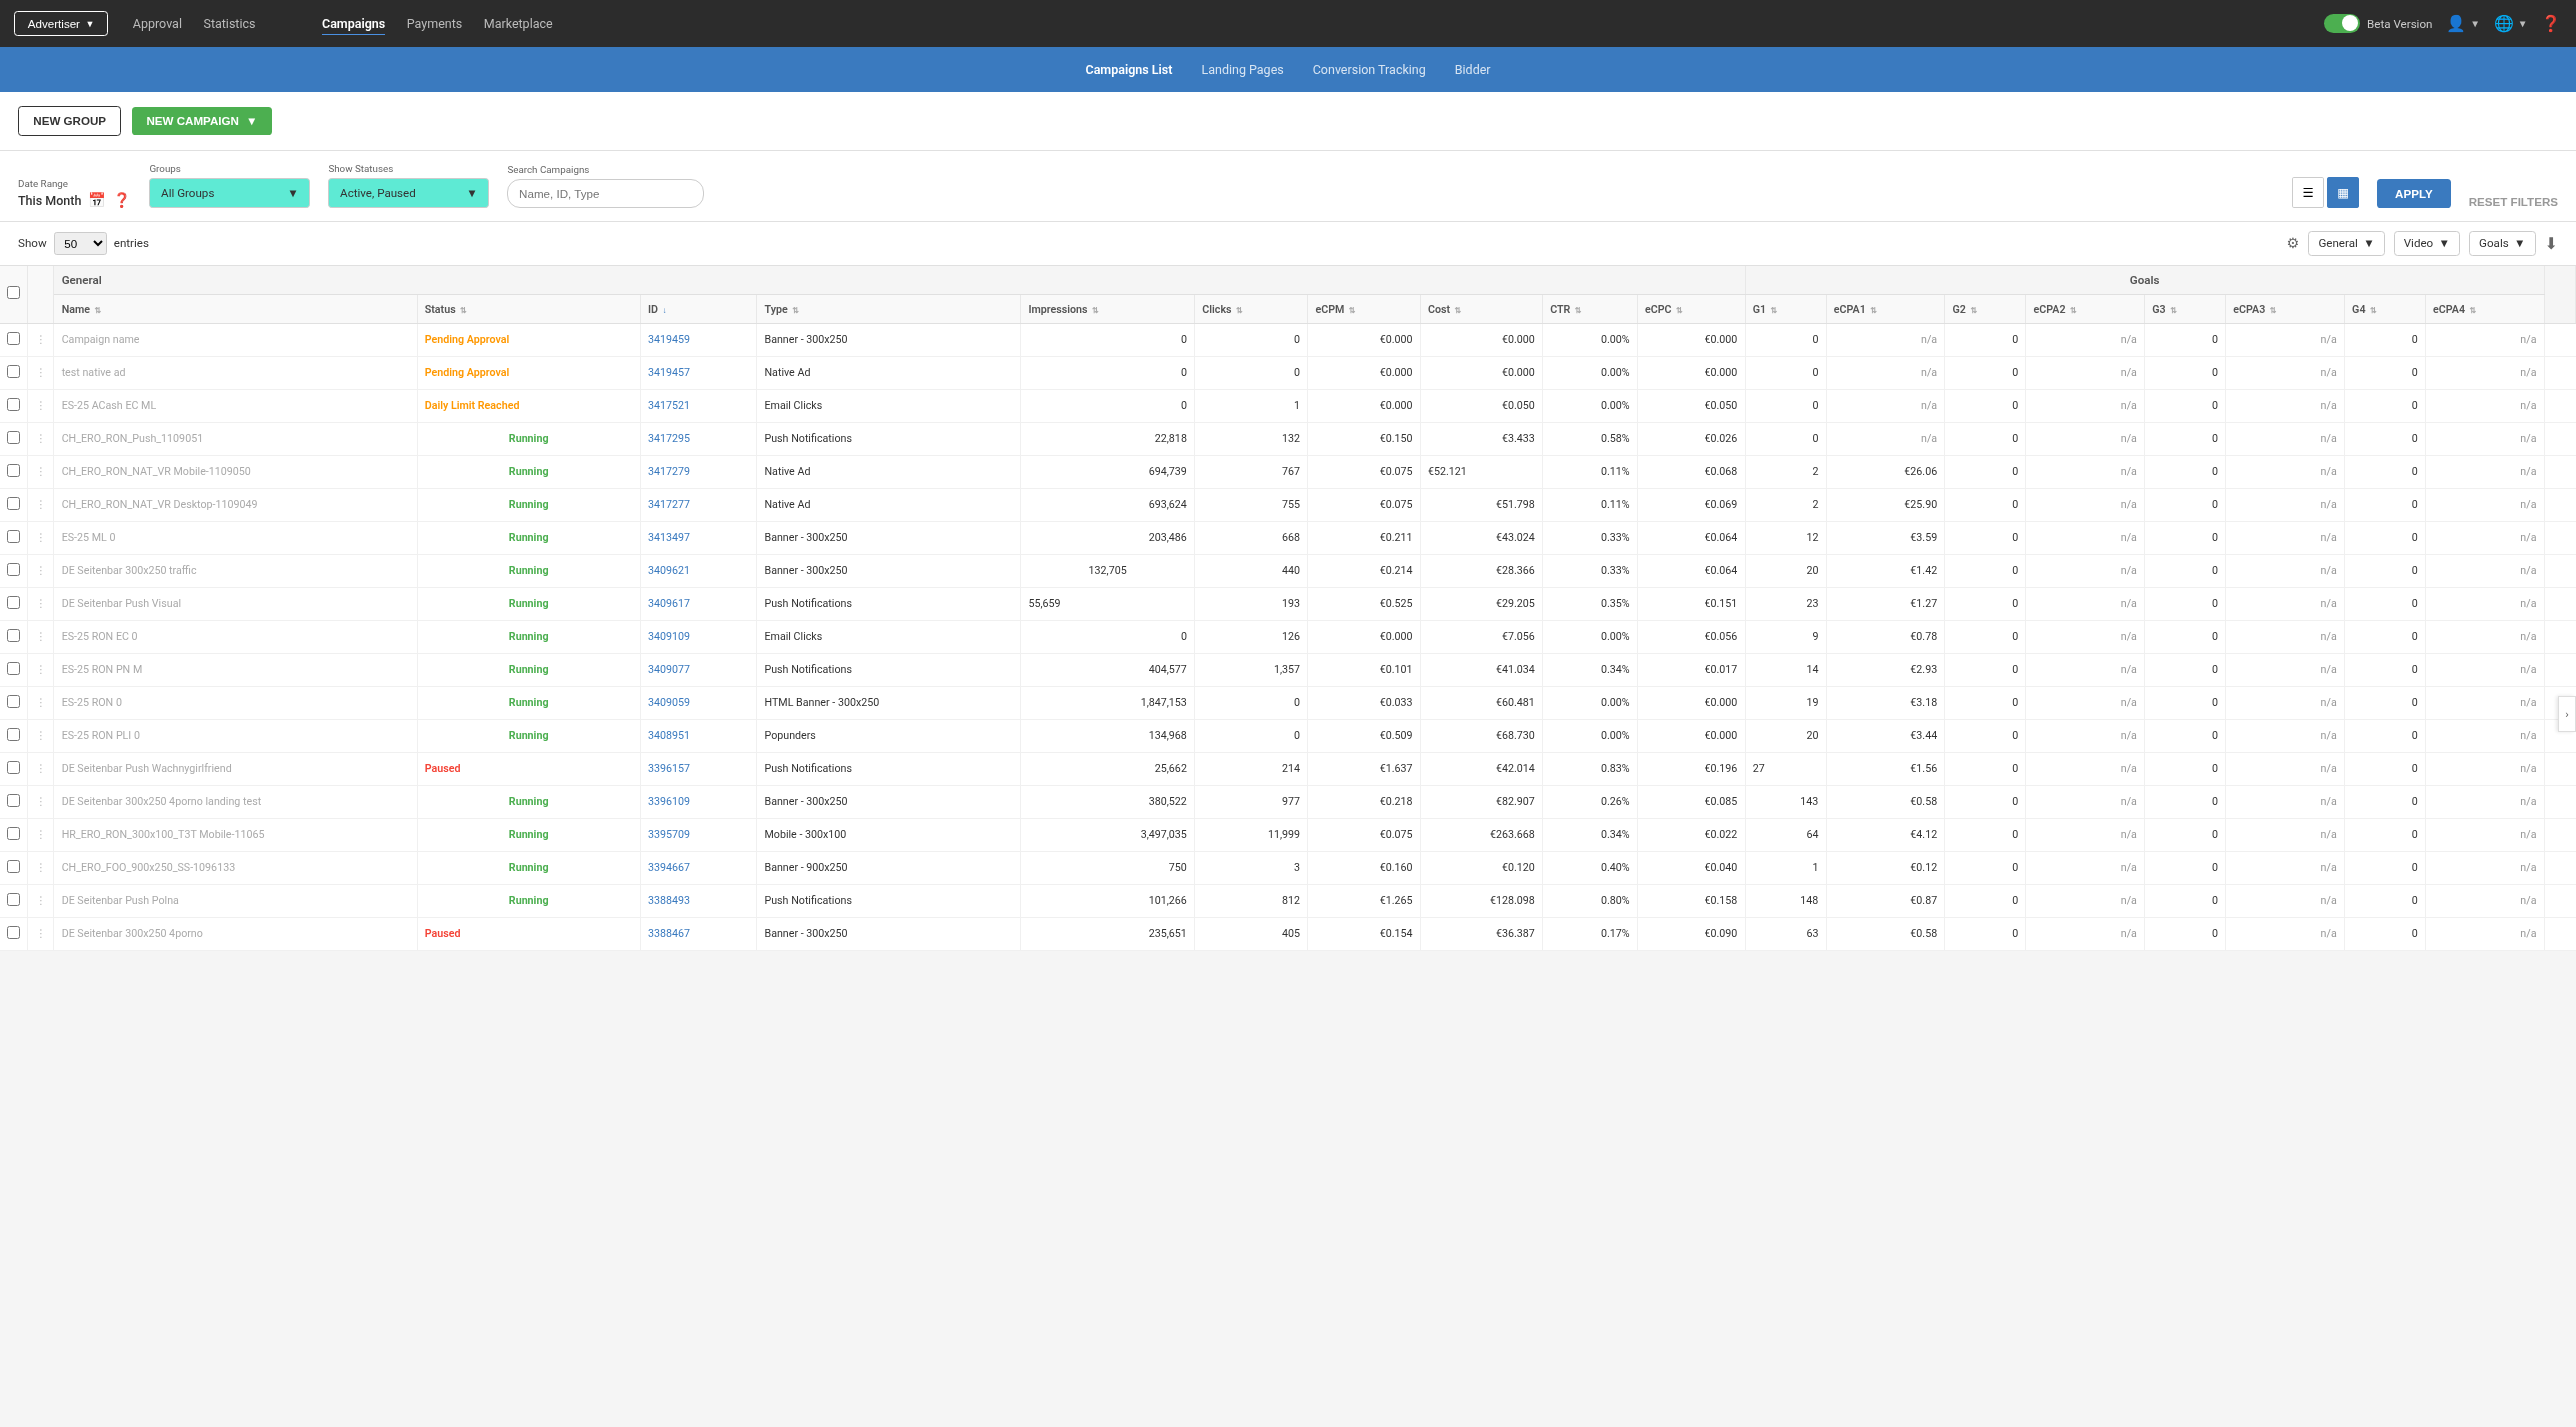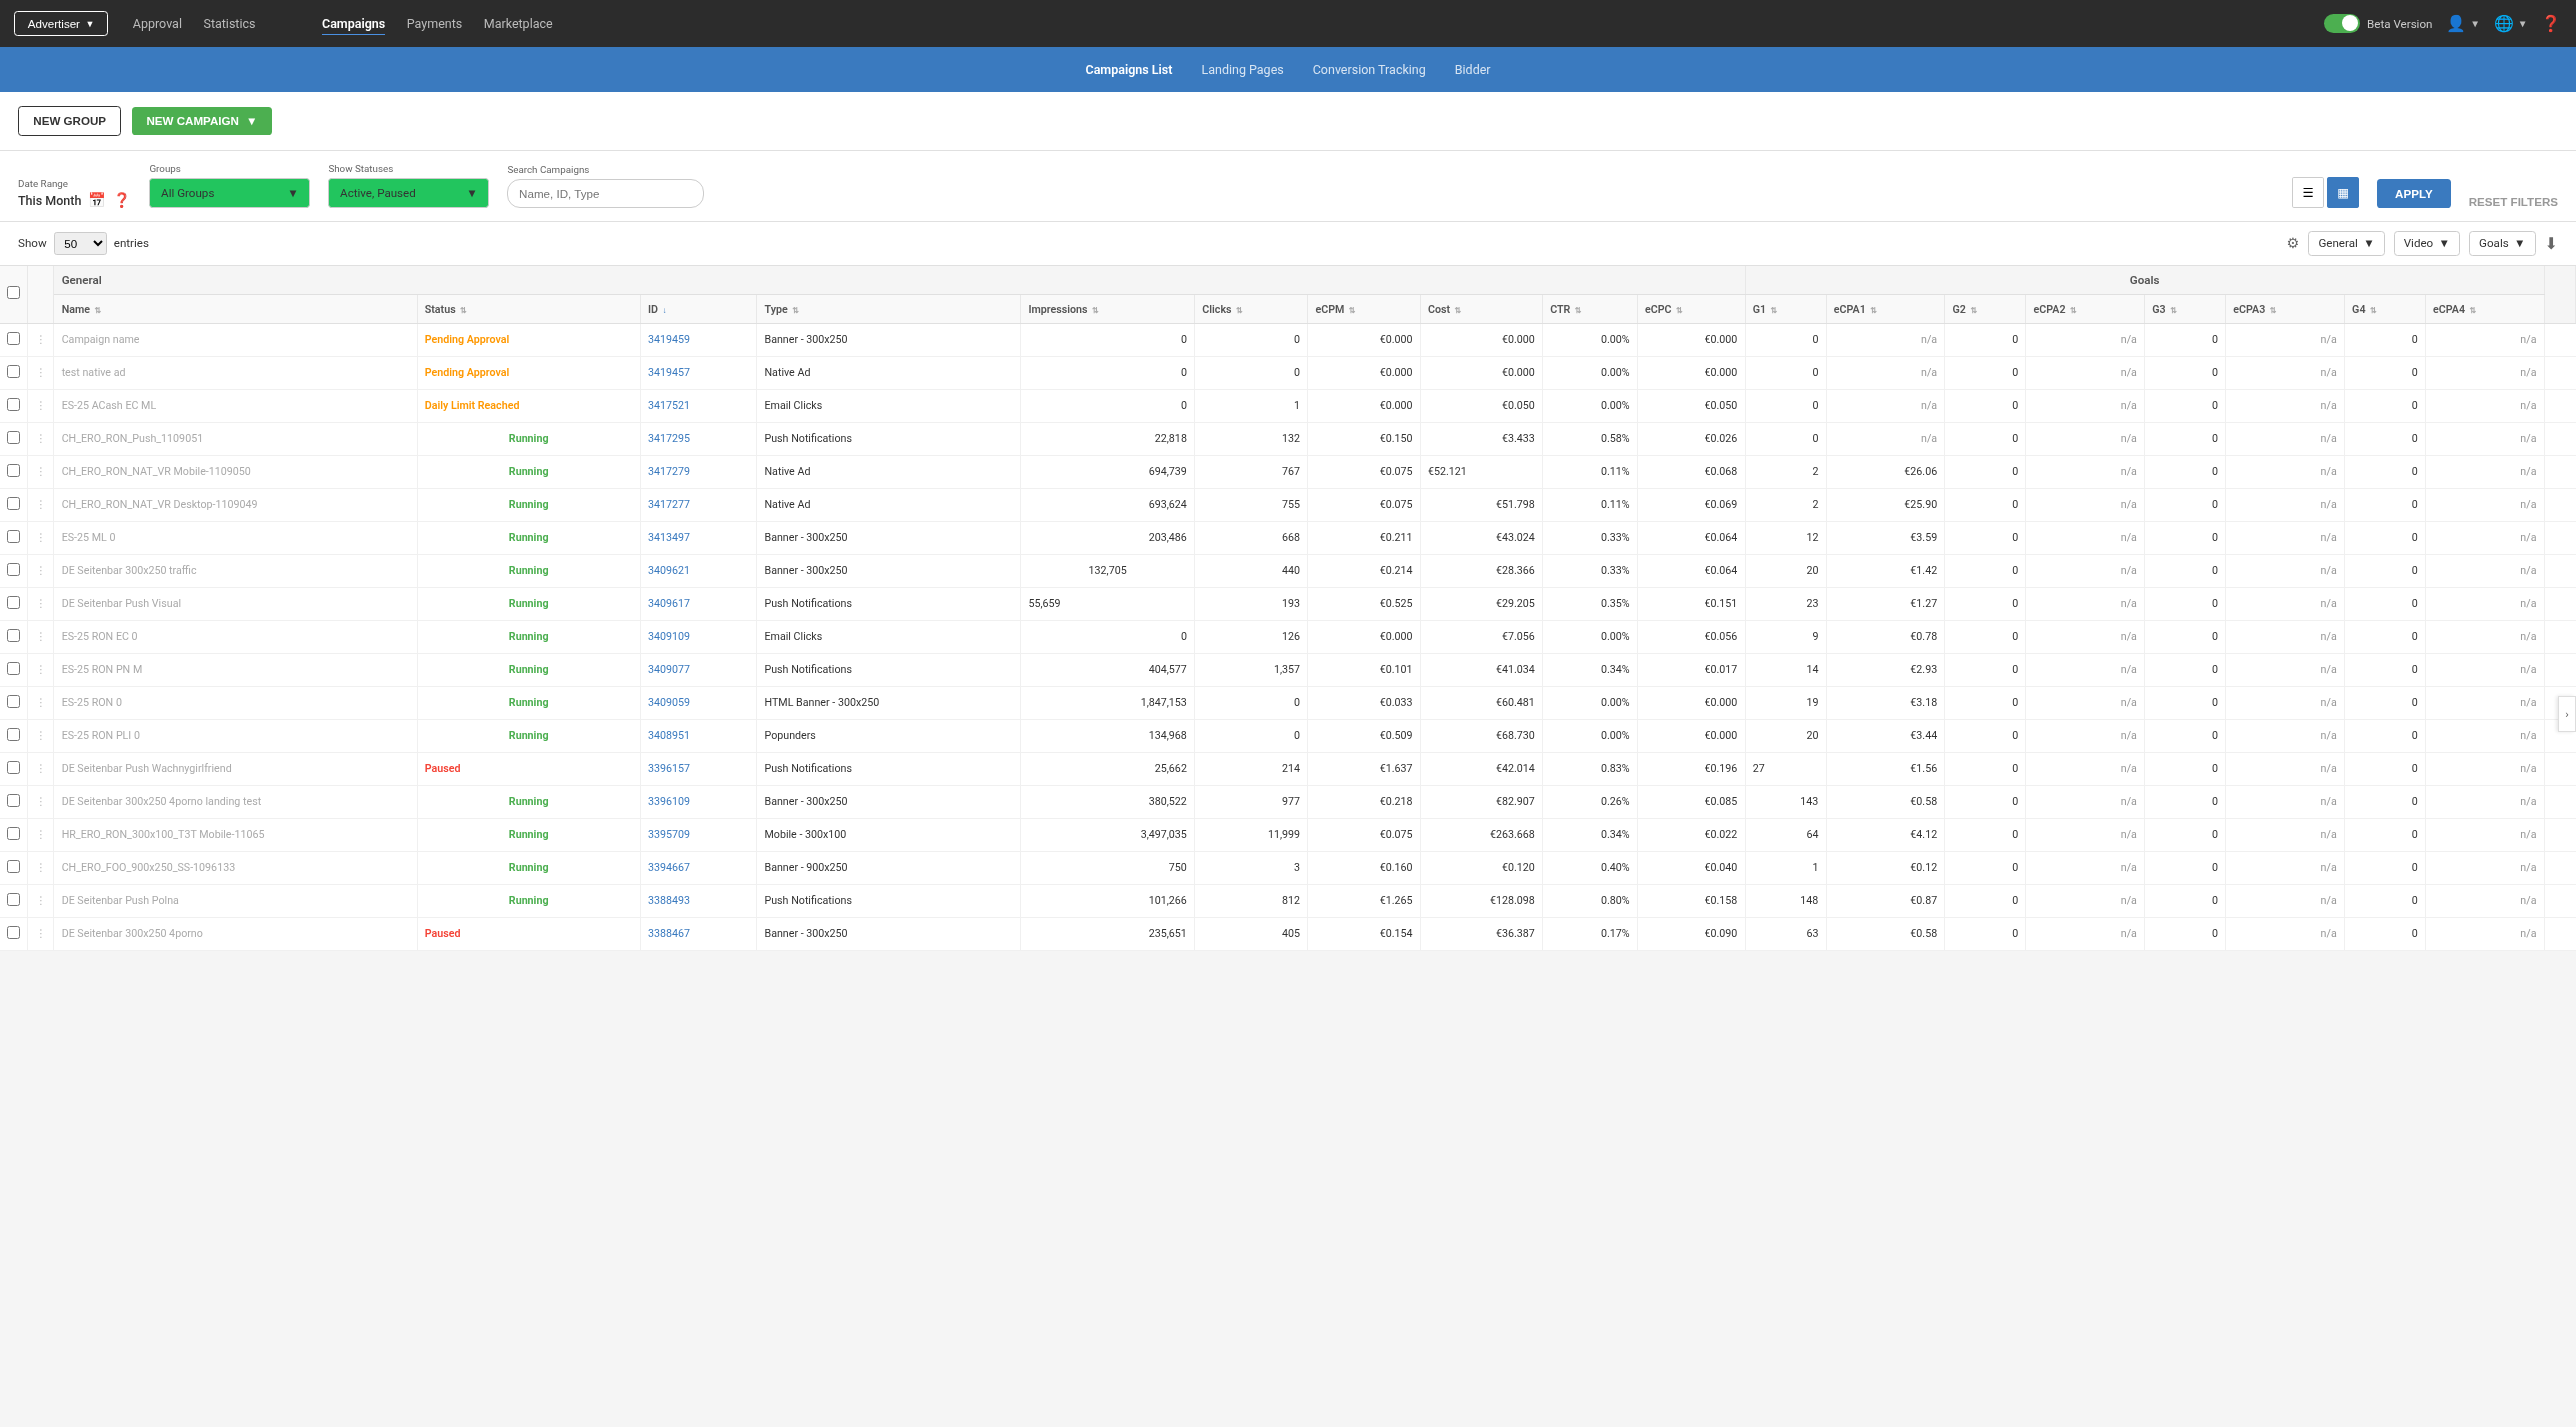--- a/index.html
+++ b/index.html
@@ -29,21 +29,21 @@
     .btn-new-group { background: #fff; border: 1.8px solid #333; color: #333; border-radius: 3.6px; padding: 7.2px 14.3px; font-size: 11.6px; font-weight: 600; cursor: pointer; text-transform: uppercase; }
     .btn-new-campaign { background: #4caf50; border: none; color: #fff; border-radius: 3.6px; padding: 7.2px 14.3px; font-size: 11.6px; font-weight: 600; cursor: pointer; text-transform: uppercase; display: flex; align-items: center; gap: 7.2px; }
 
     
     .filters-bar { background: #fff; padding: 12.5px 18px; display: flex; align-items: flex-end; gap: 18px; border-bottom: 0.9px solid #e0e0e0; }
     .filter-group { display: flex; flex-direction: column; gap: 3.6px; }
     .filter-label { font-size: 9.8px; color: #666; }
     .filter-input-row { display: flex; align-items: center; gap: 7.2px; }
     .filter-value { font-size: 12.5px; color: #333; font-weight: 500; }
     .filter-icon { color: #666; cursor: pointer; font-size: 14.3px; }
-    .filter-select { border: 0.9px solid #ccc; border-radius: 3.6px; padding: 7.2px 10.7px; font-size: 11.6px; background: #22c55e; cursor: pointer; display: flex; align-items: center; gap: 7.2px; min-width: 161px; justify-content: space-between; }
+    .filter-select { border: 0.9px solid #ccc; border-radius: 3.6px; padding: 7.2px 10.7px; font-size: 11.6px; background: #5eead4; cursor: pointer; display: flex; align-items: center; gap: 7.2px; min-width: 161px; justify-content: space-between; }
     .search-input { border: 0.9px solid #ccc; border-radius: 13px; padding: 7.2px 10.7px; font-size: 11.6px; width: 197px; color: #999; }
     .view-toggle { display: flex; gap: 3.6px; margin-left: auto; }
     .view-btn { border: 0.9px solid #ccc; background: #fff; padding: 7.2px 9px; cursor: pointer; font-size: 12.5px; border-radius: 1.8px; }
     .view-btn.active { background: #3a7abf; color: #fff; border-color: #3a7abf; }
     .apply-btn { background: #3a7abf; color: #fff; border: none; border-radius: 3.6px; padding: 8px 18px; font-size: 11.6px; font-weight: 600; cursor: pointer; text-transform: uppercase; }
     .reset-btn { background: transparent; border: none; color: #999; font-size: 11.6px; cursor: pointer; text-transform: uppercase; font-weight: 600; }
 
     
     .table-controls { background: #fff; padding: 9px 18px; display: flex; align-items: center; gap: 7.2px; border-bottom: 0.9px solid #e0e0e0; }
     .show-label { font-size: 11.6px; color: #333; }

